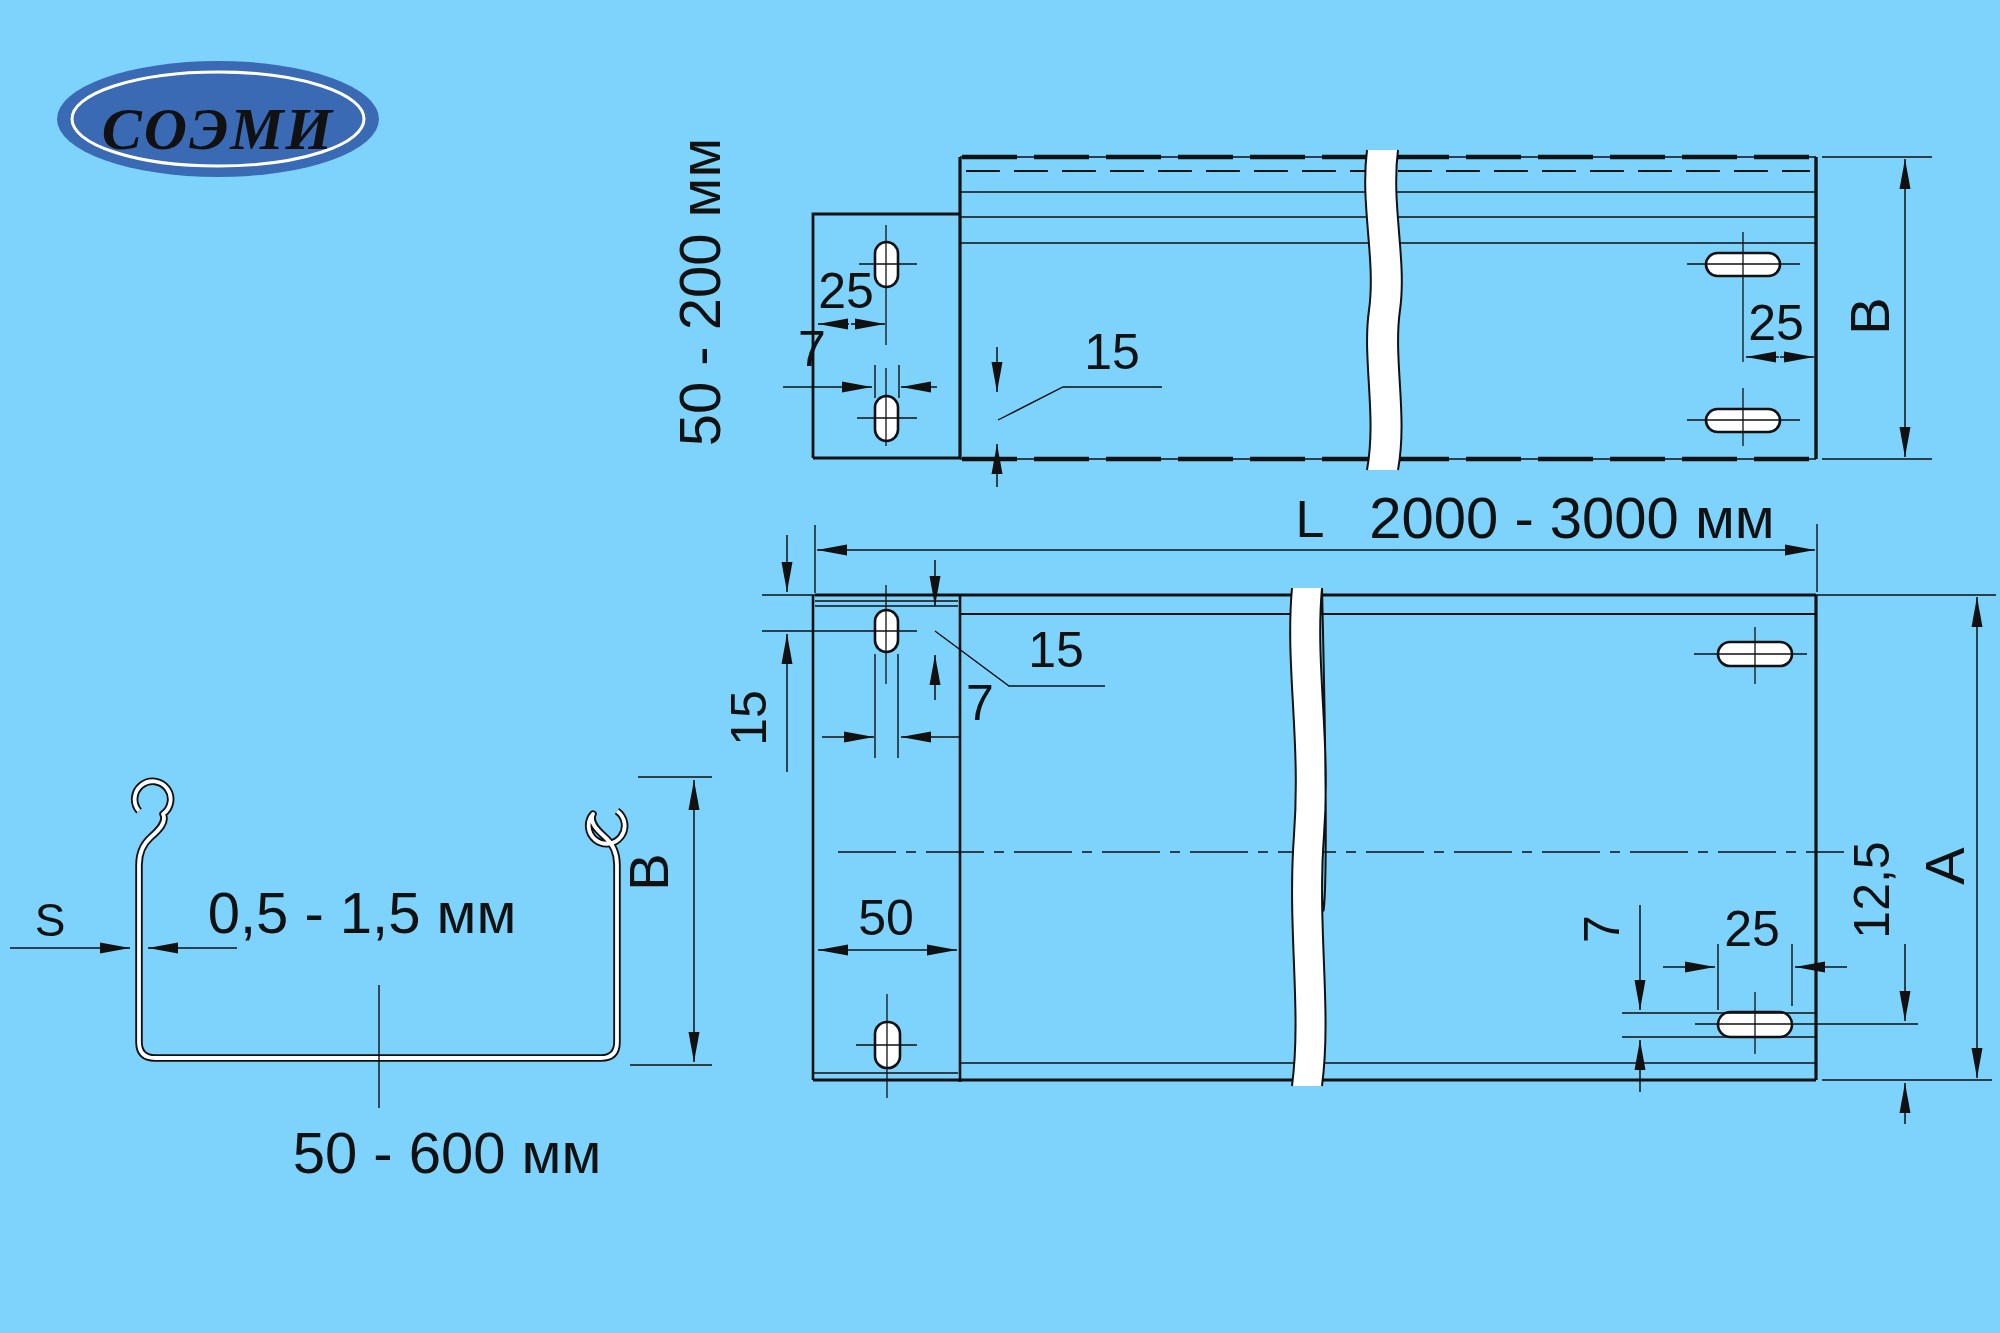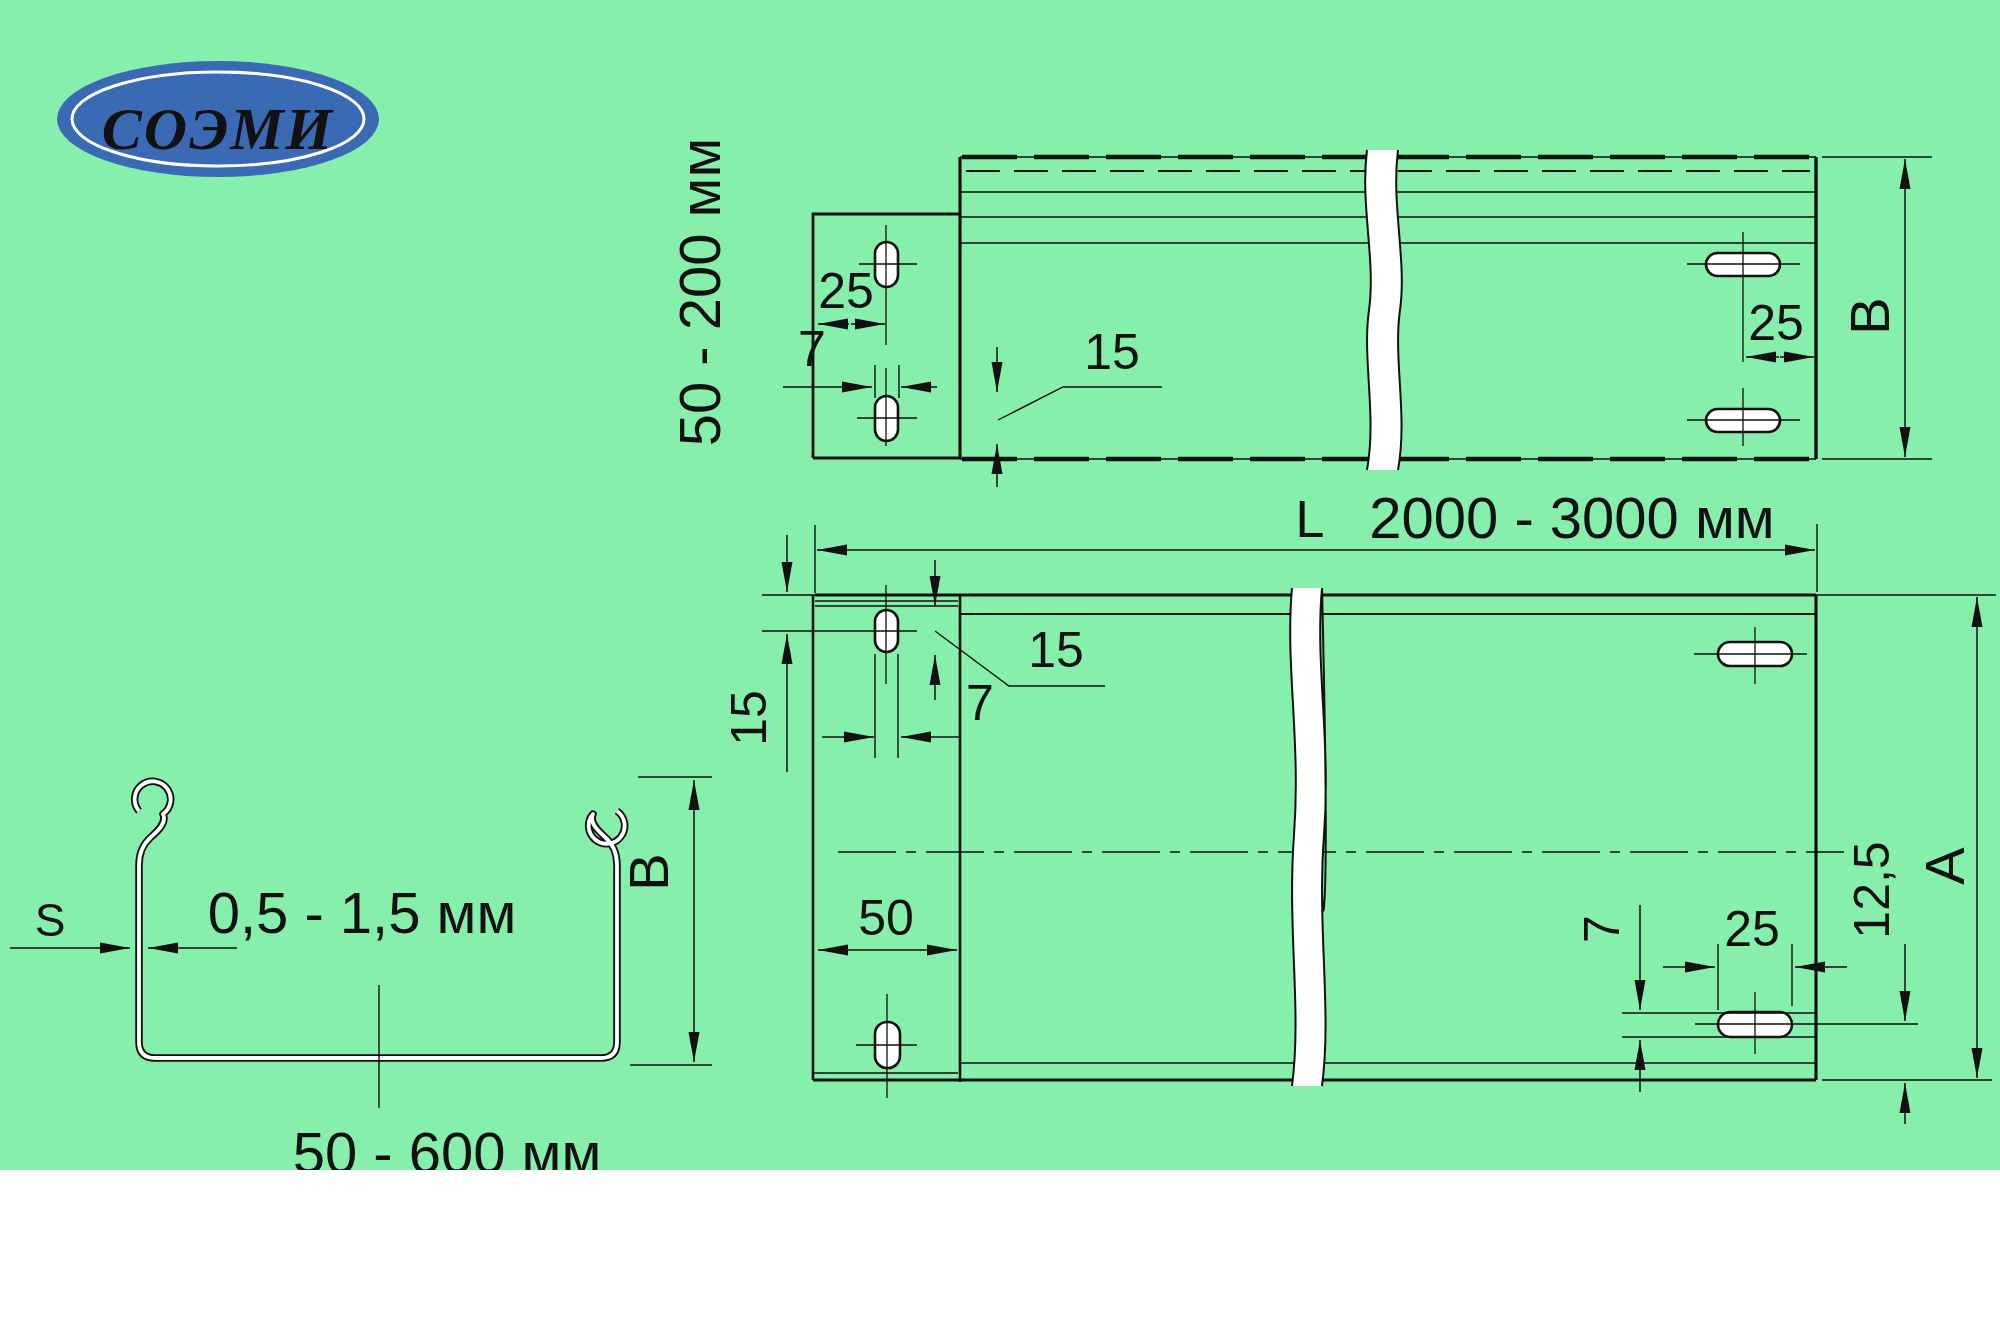--- a/index.html
+++ b/index.html
@@ -1,16 +1,16 @@
 <!DOCTYPE html>
 <html><head>
 <meta charset="utf-8">
 <style>
   html,body{margin:0;padding:0;background:#fff;}
-  .page{width:2000px;height:1170px;background:#86efac;position:relative;overflow:hidden;}
+  .page{width:2000px;height:1333px;background:#7dd3fc;position:relative;overflow:hidden;}
   svg{display:block;}
   text{font-family:"Liberation Sans", sans-serif; fill:#111;}
   .t50{font-size:50px;}
   .t46{font-size:46px;}
   .t52{font-size:52px;}
   .t56{font-size:56px;}
   .t58{font-size:58px;}
   .logo-text{font-family:"Liberation Serif", serif; font-style:italic; font-weight:bold;
              font-size:60px; letter-spacing:2px;}
   .ln{stroke:#111;fill:none;}

